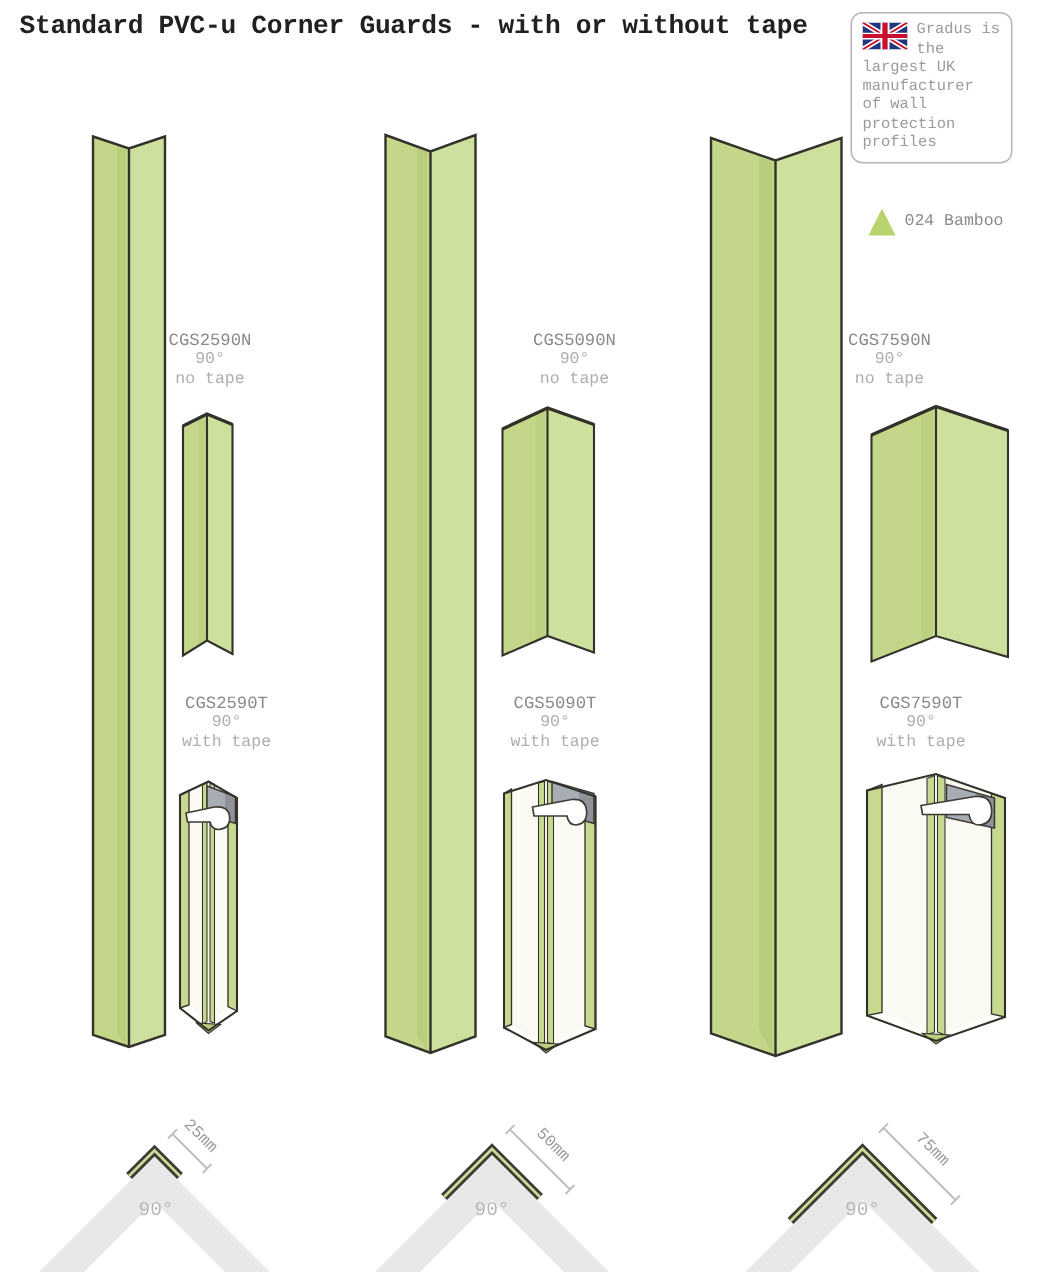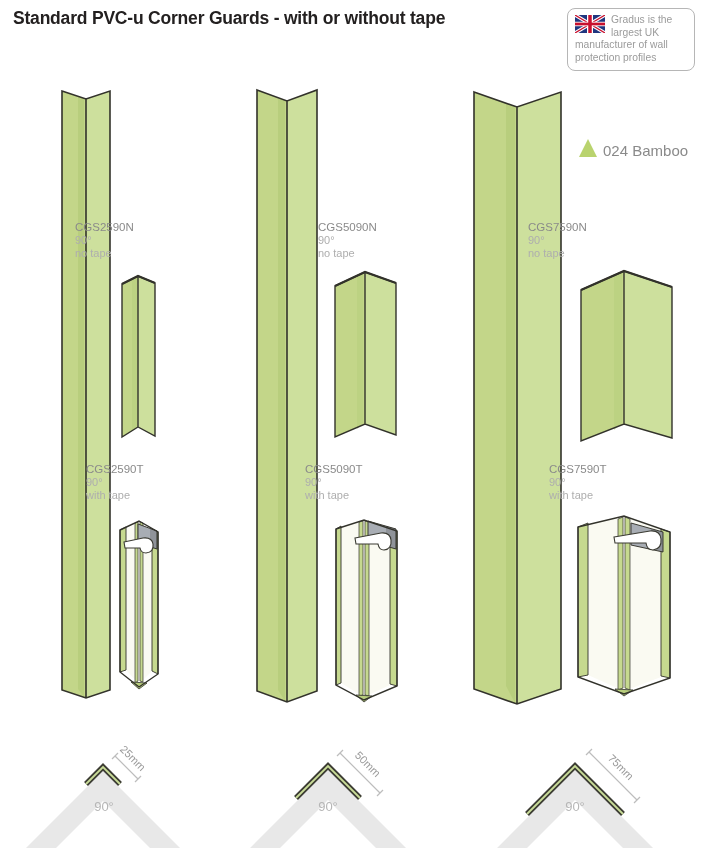--- a/index.html
+++ b/index.html
@@ -1,27 +1,27 @@
 <!DOCTYPE html>
 <html><head>
 <meta charset="utf-8">
 <style>
   html,body{margin:0;padding:0;background:#fff;}
   .page{position:relative;width:701px;height:857px;background:#ffffff;overflow:hidden;
-        font-family:Liberation Sans, sans-serif;}
+        font-family:Liberation Mono, monospace;}
   .title{position:absolute;left:13px;top:8px;font-size:17.5px;font-weight:bold;
          color:#232020;letter-spacing:-0.2px;white-space:nowrap;}
-  .infobox{position:absolute;left:567px;top:8px;width:128px;box-sizing:border-box;
+  .infobox{position:absolute;left:567px;top:8px;width:108px;box-sizing:border-box;
            border:1.5px solid #b6b6b6;border-radius:8px;padding:5px 7px 6px 7px;
            color:#9b9b9b;font-size:10.3px;line-height:12.5px;background:#fff;}
   .flag{float:left;margin:1px 6px 1px 0;display:block;}
-  .lbl{position:absolute;width:130px;line-height:13px;}
+  .lbl{position:absolute;width:130px;text-align:center;line-height:13px;}
   .code{font-size:11.5px;color:#8a8a8a;}
   .sub{font-size:11px;color:#aeaeae;}
-  .legend-label{position:absolute;left:603px;top:142px;font-size:15px;color:#8a8a8a;}
+  .legend-label{position:absolute;left:603px;top:142px;font-size:11px;color:#8a8a8a;}
   .angle90{position:absolute;width:44px;text-align:center;font-size:13px;color:#b6b6b6;}
   .dim{position:absolute;width:46px;text-align:center;font-size:11px;color:#9b9b9b;
        transform:rotate(45deg);}
   svg.canvas{position:absolute;left:0;top:0;}
 </style>
 </head>
 <body>
 
 <div class="page">
 

